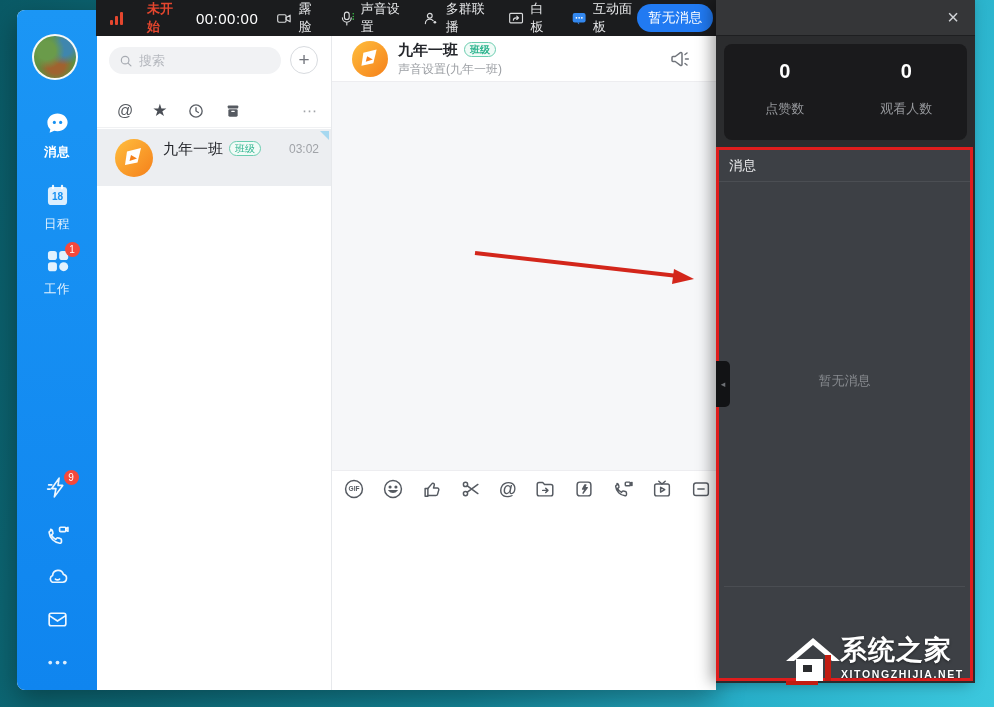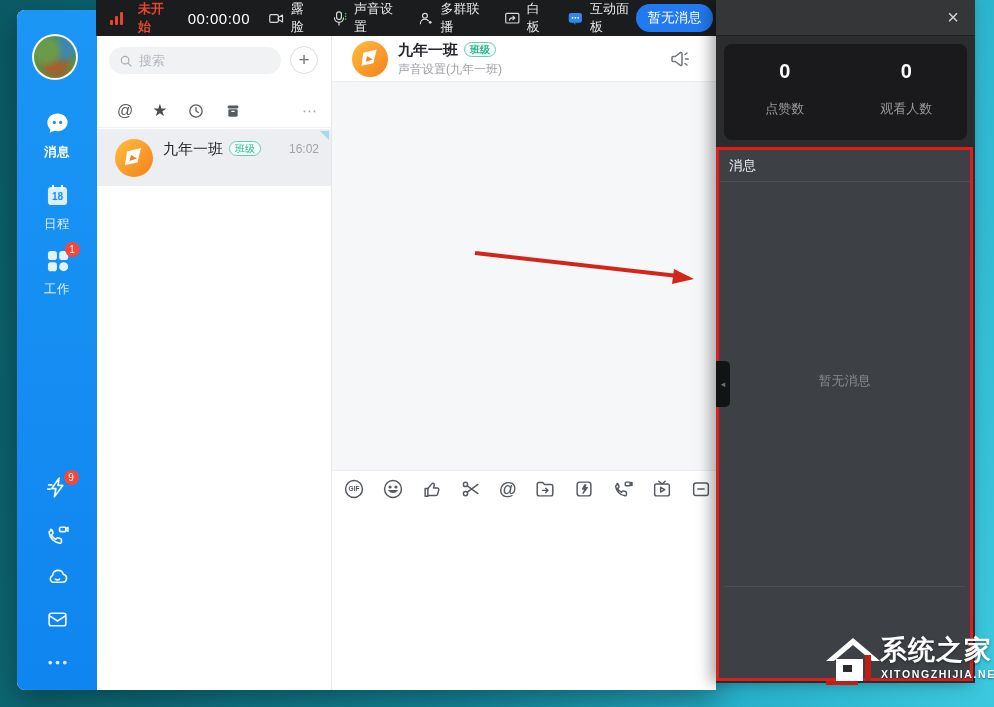--- a/index.html
+++ b/index.html
@@ -73,21 +73,21 @@
   .chat-toolbar { position:absolute; left:0; top:434px; width:100%; height:36px; background:#fff;
     border-top:1px solid #ededf0; display:flex; align-items:center; padding-left:11px; gap:17px; }
   .chat-toolbar svg { width:22px; height:22px; flex:none; cursor:pointer; }
   .tb-glyph { font-size:18px; color:#555a61; font-weight:bold; cursor:pointer; line-height:1; }
   .chat-inputzone { position:absolute; left:0; top:470px; width:100%; height:184px; background:#fff; }
   .send-hint { position:absolute; right:3px; top:146px; font-size:13px; color:#c6c9ce; white-space:nowrap; }
 
   
   .liveband { position:absolute; left:96px; top:0; width:620px; height:36px; background:#1b1c1e;
     display:flex; align-items:center; color:#e7e8ea; font-size:13px; }
-  .lb-status { color:#e5462e; margin-left:15px; font-weight:bold; }
+  .lb-status { color:#e5462e; margin-left:24px; font-weight:bold; }
   .lb-timer { margin-left:15px; font-size:15px; color:#fff; letter-spacing:.5px; }
   .lb-group { display:flex; align-items:center; gap:6px; margin-left:18px; cursor:pointer; }
   .lb-group svg { width:19px; height:19px; }
   .lb-start { margin-left:auto; margin-right:3px; width:87px; height:28px; border-radius:15px;
     background:#217af2; color:#fff; font-size:13.5px; line-height:28px; text-align:center; cursor:pointer; }
   .sigbars { margin-left:14px; display:flex; align-items:flex-end; gap:2px; height:14px; }
   .sigbars i { display:block; width:3px; background:#e5462e; border-radius:1px; }
 
   
   .livepanel { position:absolute; left:716px; top:0; width:259px; height:683px; background:#2b2c2e;
@@ -112,21 +112,21 @@
     outline:0; font-size:13px; color:#cfd2d5; font-family:inherit; }
   .lp-input::placeholder { color:#8b8e93; }
   .lp-handle { position:absolute; left:0; top:361px; width:14px; height:46px; background:#121315;
     border-radius:0 5px 5px 0; color:#6d7075; font-size:9px; line-height:46px; text-align:center;
     cursor:pointer; }
 
   
   .arrow-svg { position:absolute; left:0; top:0; width:994px; height:707px; pointer-events:none; }
 
   
-  .watermark { position:absolute; left:824px; top:627px; width:168px; height:70px; pointer-events:none; }
+  .watermark { position:absolute; left:784px; top:627px; width:168px; height:70px; pointer-events:none; }
   .wm-logo { position:absolute; left:0; top:2px; width:58px; height:58px; }
   .wm-name { position:absolute; left:56px; top:5px; font-size:27px; font-weight:bold; color:#fff;
     letter-spacing:1px; text-shadow:0 1px 3px rgba(0,0,0,.45); white-space:nowrap; }
   .wm-url { position:absolute; left:57px; top:41px; font-size:10.5px; font-weight:bold; color:#fff;
     letter-spacing:1.6px; text-shadow:0 1px 2px rgba(0,0,0,.45); white-space:nowrap; }
 </style>
 </head>
 <body>
 
 <div class="canvas">
@@ -244,21 +244,21 @@
       </div>
 
       <div class="conv-item">
         <span class="conv-avatar">
           <svg viewBox="0 0 38 38">
               <path d="M12 12.5 26 9l-3.5 14.5L10 26z" fill="#fff"></path>
               <path d="m16 16 6 3.5-7.5 2.5z" fill="#f5801b"></path>
             </svg>
         </span>
         <span class="conv-title"><span>九年一班</span><span class="badge-class">班级</span></span>
-        <span class="conv-time">16:02</span>
+        <span class="conv-time">03:02</span>
         <span class="conv-corner"></span>
       </div>
     </section>
 
     <section class="chatcol">
       <header class="chat-header">
         <span class="chat-avatar">
           <svg viewBox="0 0 38 38">
               <path d="M12 12.5 26 9l-3.5 14.5L10 26z" fill="#fff"></path>
               <path d="m16 16 6 3.5-7.5 2.5z" fill="#f5801b"></path>

